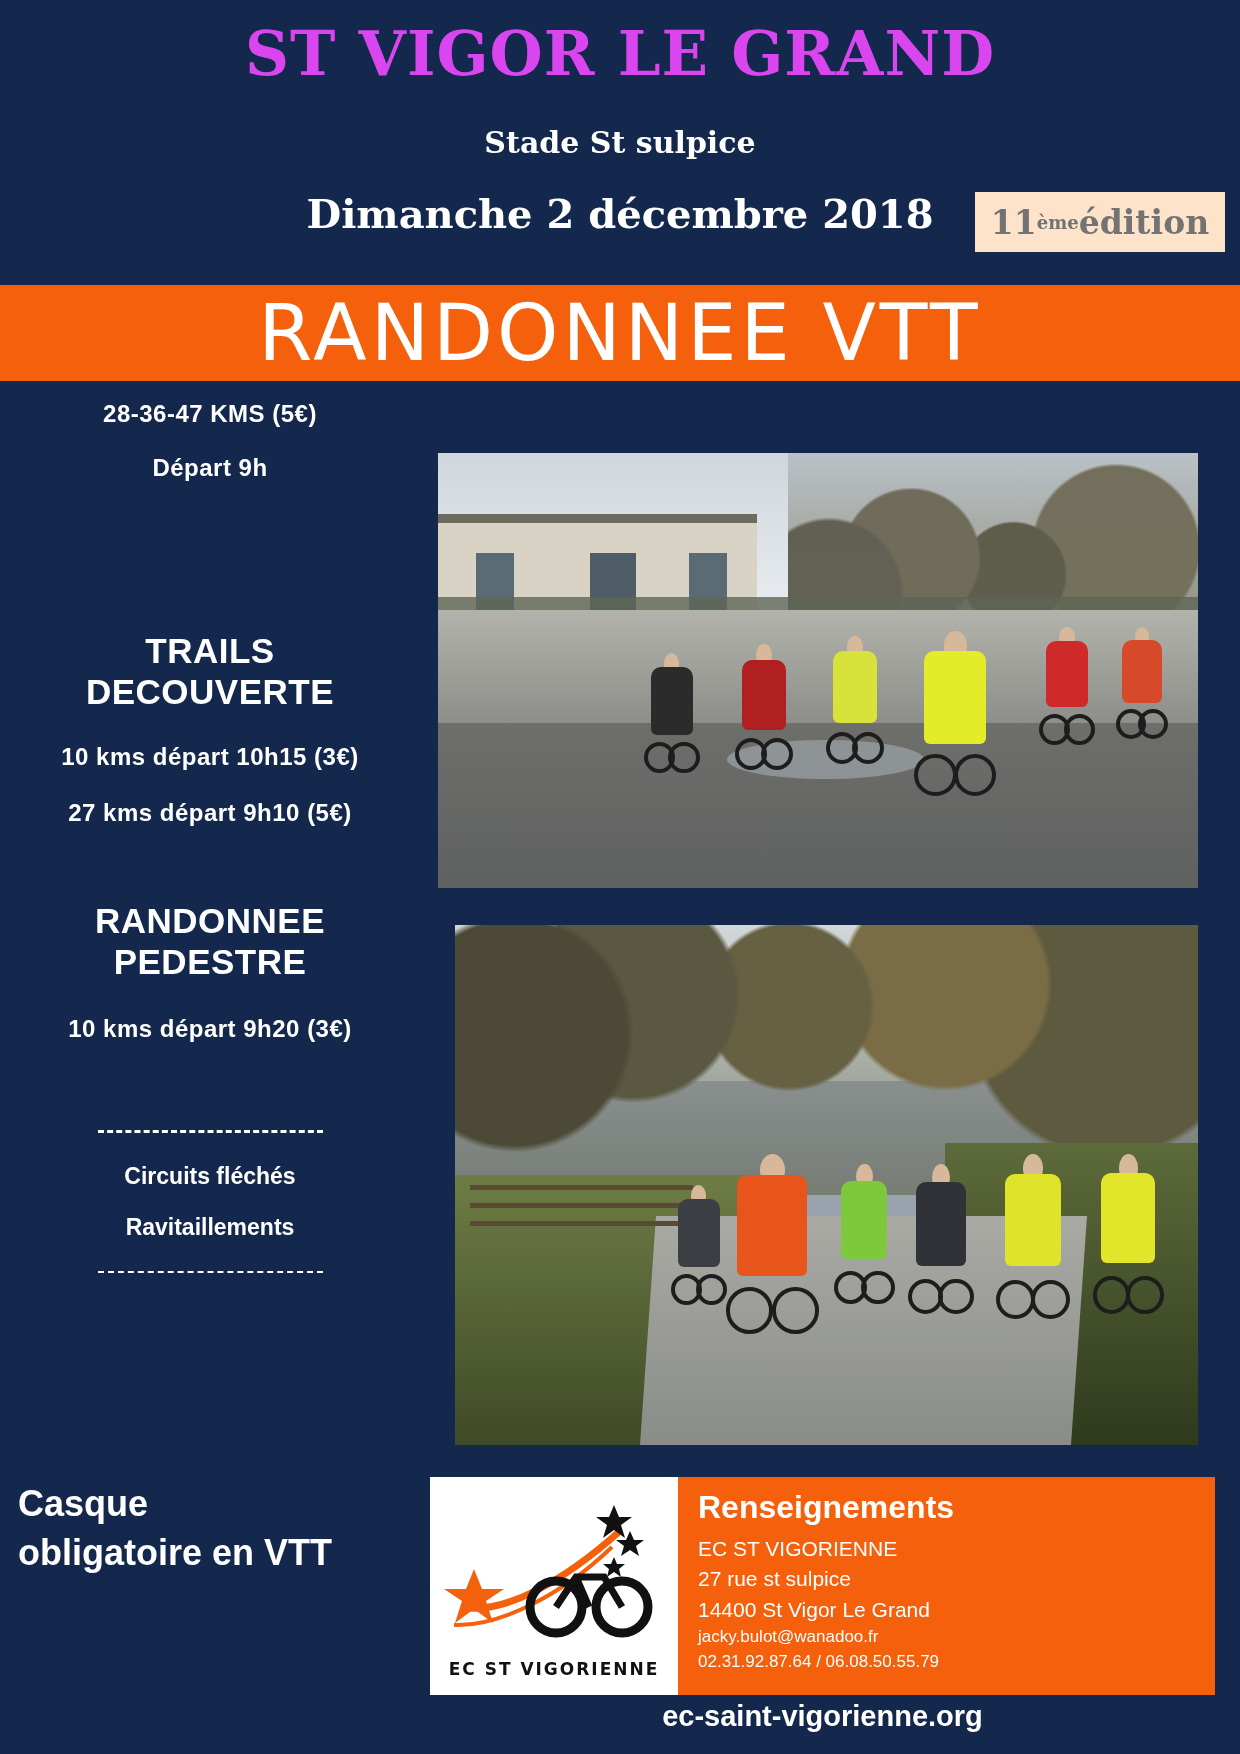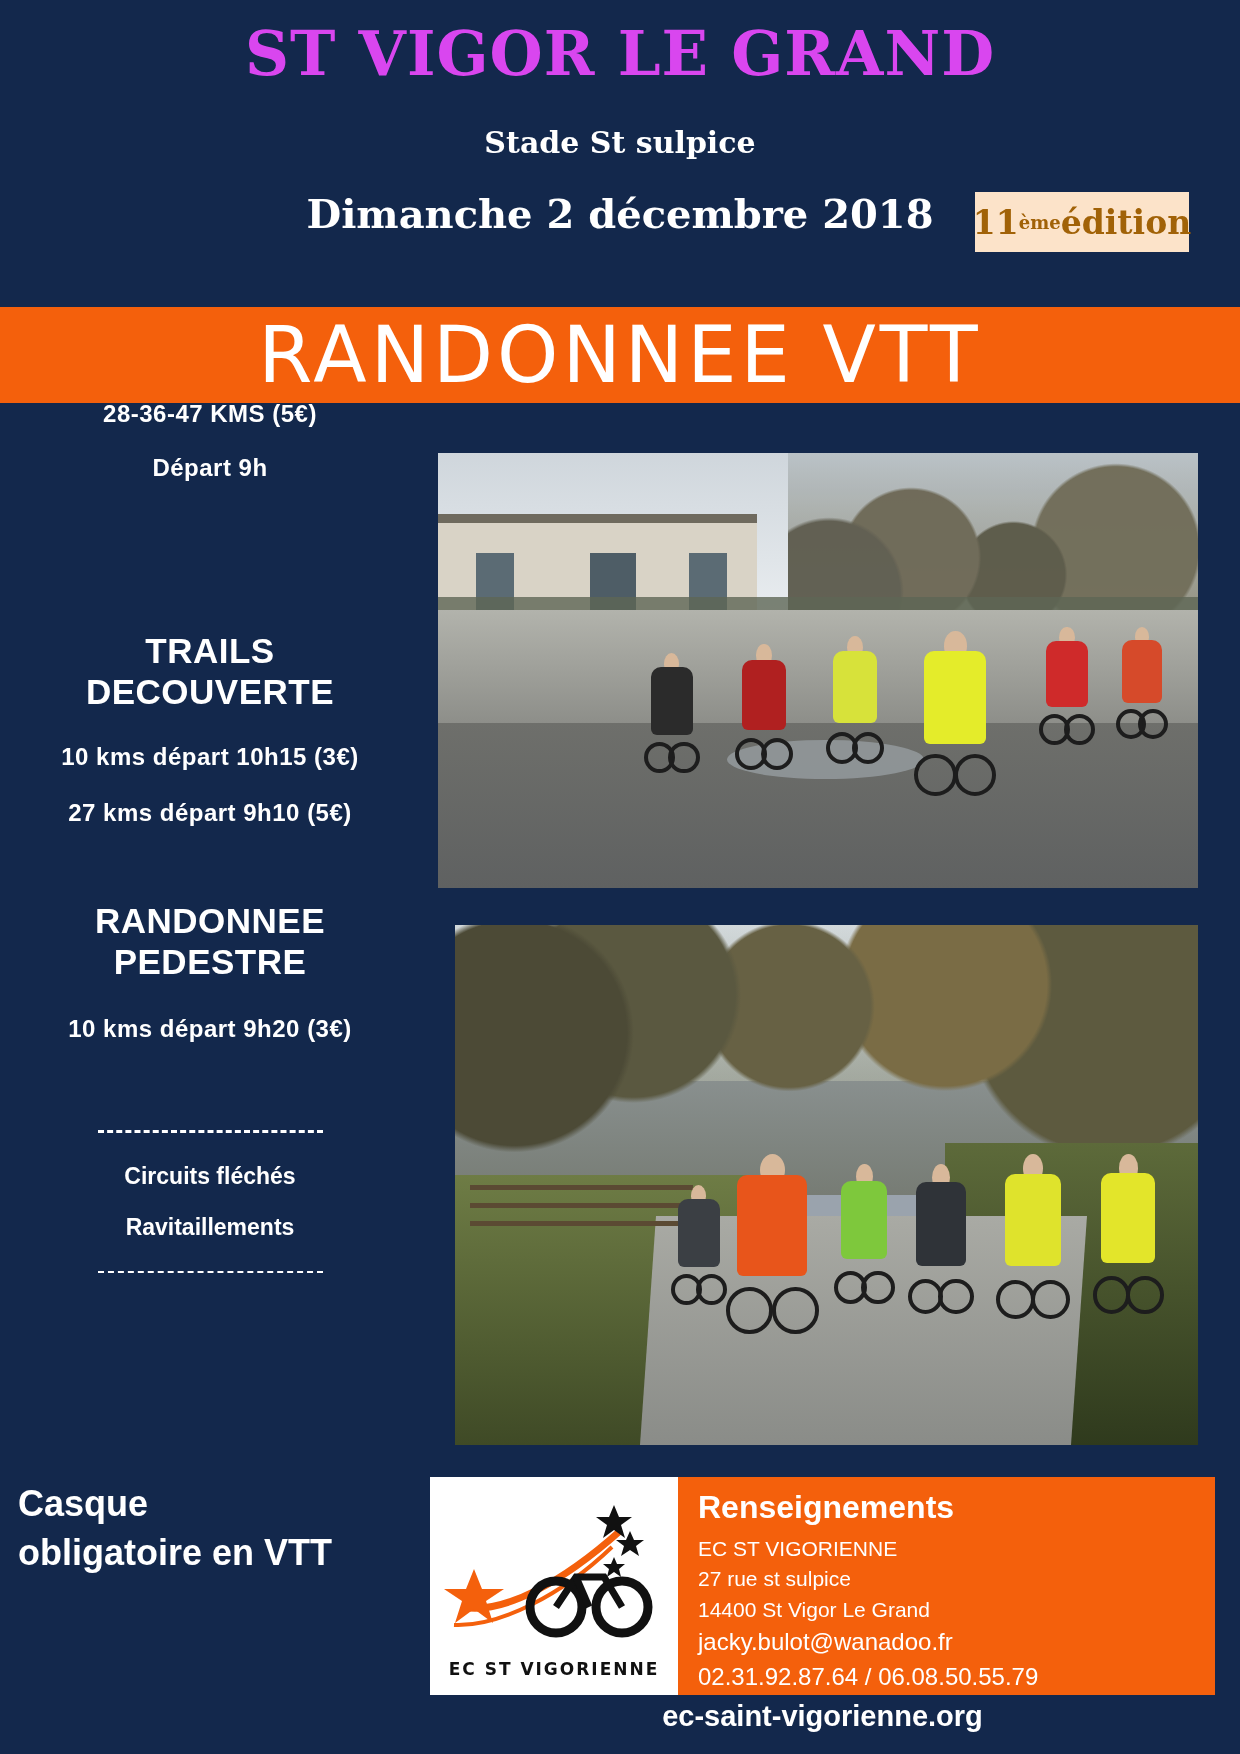--- a/index.html
+++ b/index.html
@@ -61,45 +61,44 @@
     text-align: center;
     color: #ffffff;
     font-family: "DejaVu Serif", serif;
     font-weight: bold;
     font-size: 40px;
   }
   .edition-badge {
     position: absolute;
     top: 192px;
     left: 975px;
-    width: 214px;
+    width: 250px;
     height: 60px;
     background: #fce3c9;
-    color: #a16207;
+    color: #737373;
     font-family: "DejaVu Serif", serif;
     font-weight: bold;
     font-size: 33px;
     display: flex;
     align-items: center;
     justify-content: center;
   }
   .edition-badge sup {
     font-size: 18px;
     vertical-align: super;
   }
 
   
   .orange-band {
     position: absolute;
     top: 285px;
     left: 0;
     width: 1240px;
     height: 96px;
     background: #f4600c;
-    margin-top: 22px;
   }
   .band-title {
     position: absolute;
     top: 0;
     left: 0;
     width: 1240px;
     height: 96px;
     line-height: 96px;
     text-align: center;
     color: #ffffff;
@@ -256,21 +255,21 @@
     left: 268px;
     width: 500px;
     color: #ffffff;
   }
   .info-title {
     font-size: 32px;
     font-weight: bold;
     margin-bottom: 8px;
   }
   .info-line { font-size: 21px; line-height: 1.45; }
-  .info-line.small { font-size: 24px; }
+  .info-line.small { font-size: 17px; }
 
   .website {
     position: absolute;
     top: 1700px;
     left: 430px;
     width: 785px;
     text-align: center;
     color: #ffffff;
     font-size: 29px;
     font-weight: bold;

